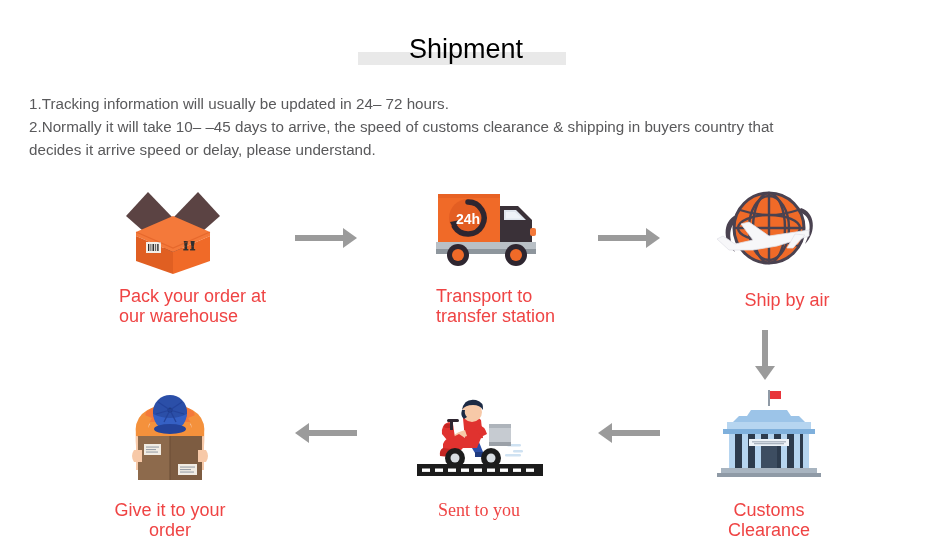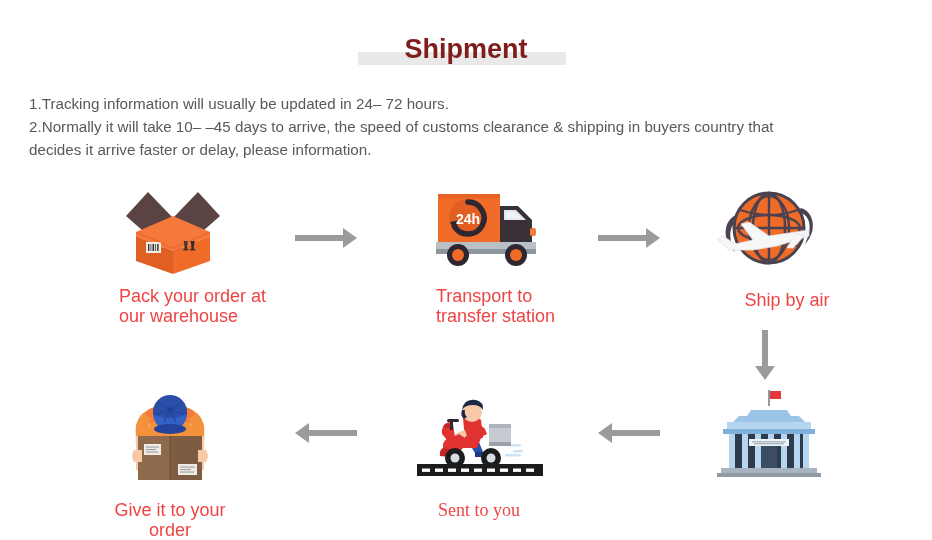--- a/index.html
+++ b/index.html
@@ -18,22 +18,22 @@
   }
   #title-bar {
     position: absolute; left: 358px; top: 18px;
     width: 208px; height: 13px;
     background: #e9e9e9;
   }
   #title-text {
     position: relative;
     display: inline-block;
     font-size: 27px;
-    font-weight: bold;
-    color: #7f1d1d;
+    font-weight: normal;
+    color: #000000;
     letter-spacing: 0px;
     z-index: 2;
     padding: 0 6px;
   }
 
   
   #intro {
     position: absolute; left: 29px; top: 92px; width: 860px;
     font-size: 15.2px;
     line-height: 23px;
@@ -84,21 +84,21 @@
 <div id="page">
 
   <div id="title-block">
     <div id="title-bar"></div>
     <div id="title-text">Shipment</div>
   </div>
 
   <div id="intro">
     <span class="ln">1.Tracking information will usually be updated in 24– 72 hours.</span>
     <span class="ln">2.Normally it will take 10– –45 days to arrive, the speed of customs clearance &amp; shipping in buyers country that</span>
-    <span class="ln">decides it arrive faster or delay, please information.</span>
+    <span class="ln">decides it arrive speed or delay, please understand.</span>
   </div>
 
   <div class="cell" style="left:100px; top:178px; width:145px; height:150px;">
     <div class="art" style="left:18px; top:0px; width:110px; height:100px;">
       <svg width="110" height="100" viewBox="0 0 110 100">
 
         <polygon points="55,40 30,14 8,38 33,60" fill="#5b4343"></polygon>
         <polygon points="55,40 80,14 102,38 77,60" fill="#5b4343"></polygon>
         <polygon points="55,40 33,60 55,80 77,60" fill="#6b5050"></polygon>
 
@@ -237,20 +237,21 @@
         <rect x="36" y="51" width="40" height="7" fill="#eef3f8"></rect>
         <g fill="#8d99a8">
           <rect x="39" y="53.4" width="34" height="0.9"></rect>
           <rect x="41" y="55.3" width="30" height="0.9"></rect>
         </g>
 
         <rect x="8" y="80" width="96" height="5" fill="#a8b4c0"></rect>
         <rect x="4" y="85" width="104" height="4" fill="#8f9aa6"></rect>
       </svg>
     </div>
+    <div class="cap center" style="left:0px; top:112px; width:152px;">Customs Clearance</div>
   </div>
 
   <div class="arrow-h" style="left:598px; top:423px; width:62px;">
     <div class="shaft-h" style="left:12px; width:50px;"></div>
     <div class="head-l"></div>
   </div>
 
   <div class="cell" style="left:403px; top:388px; width:150px; height:140px;font-family:Liberation Serif, serif;">
     <div class="art" style="left:12px; top:0px; width:130px; height:95px;">
       <svg width="130" height="95" viewBox="0 0 130 95">

